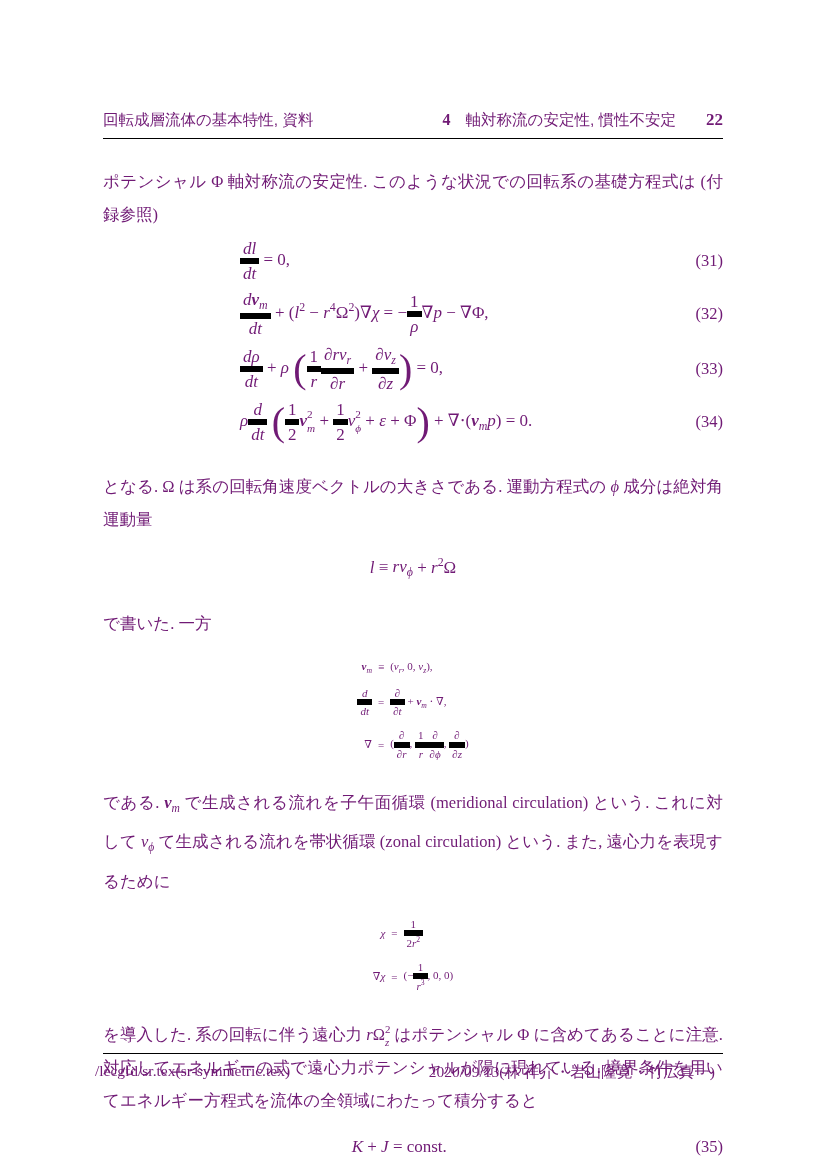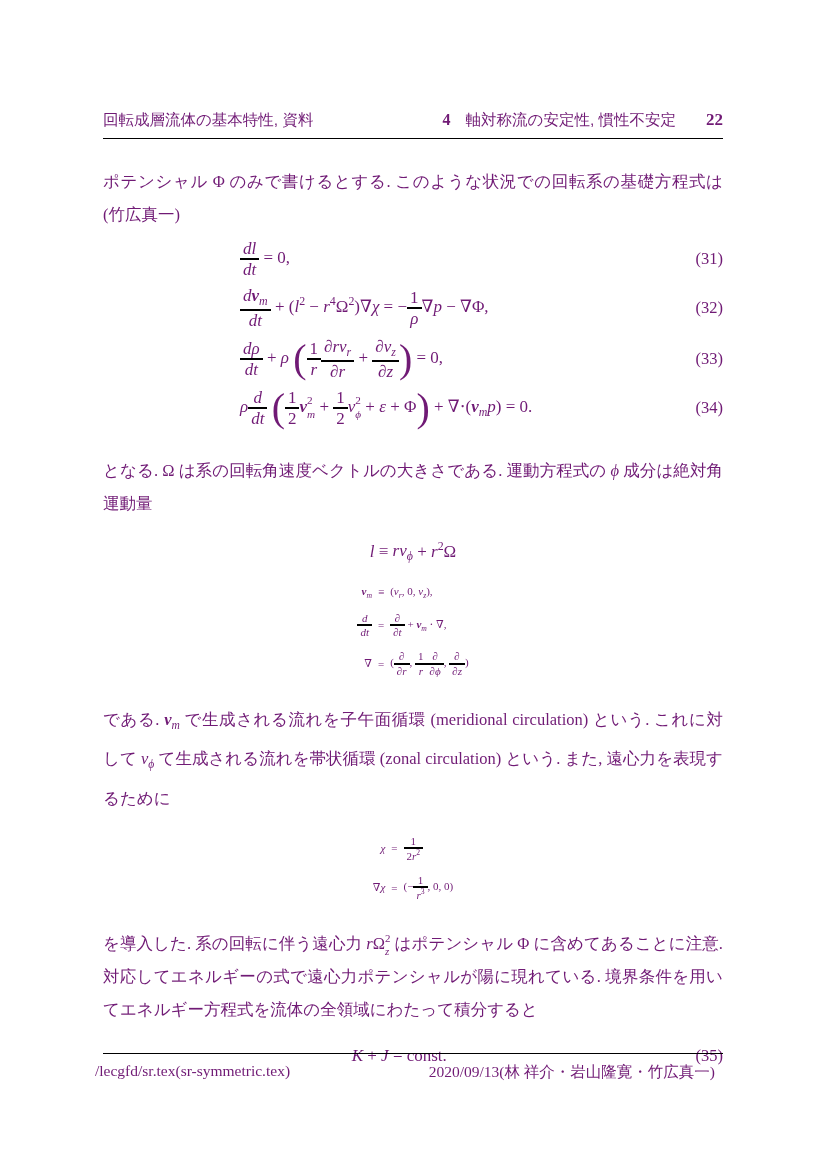--- a/index.html
+++ b/index.html
@@ -19,21 +19,21 @@
 
   
   .body-par{font-size:16.5px;line-height:33px;text-align:justify;margin:26px 0 0 0;}
   .body-par i{font-family:inherit;}
 
   
   i{font-style:italic;}
   sub,sup{font-size:70%;}
   .frac{display:inline-block;vertical-align:middle;text-align:center;line-height:1.12;}
   .fn{display:block;padding:0 3px;}
-  .fd{display:block;border-top:2px solid #000000;padding:0 3px;}
+  .fd{display:block;border-top:6px solid #000000;padding:0 3px;}
   .bp{font-size:235%;line-height:0;vertical-align:middle;font-weight:300;}
   .ss{display:inline-block;vertical-align:middle;font-size:66%;line-height:1.2;text-align:left;}
   .ss > span{display:block;}
 
   
   .eqgroup{margin-top:8px;}
   .eqrow{display:flex;align-items:center;font-size:17px;margin:7px 0;}
   .eq-body{flex:1;padding-left:137px;}
   .eqrow.centered .eq-body{padding-left:0;text-align:center;}
   .eq-num{white-space:nowrap;font-size:16.5px;}
@@ -57,21 +57,21 @@
   <div class="content">
 
     <div class="pagehead">
       <span class="doc-title">回転成層流体の基本特性, 資料</span>
       <span class="sec-num">4</span>
       <span class="sec-title">軸対称流の安定性, 慣性不安定</span>
       <span class="page-num">22</span>
     </div>
     <hr class="headrule">
 
-    <p class="body-par">ポテンシャル Φ のみで書けるとする. このような状況での回転系の基礎方程式は (竹広真一)</p>
+    <p class="body-par">ポテンシャル Φ 軸対称流の安定性. このような状況での回転系の基礎方程式は (付録参照)</p>
 
     <div class="eqgroup">
       <div class="eqrow">
         <div class="eq-body"><span class="frac"><span class="fn"><i>dl</i></span><span class="fd"><i>dt</i></span></span> = 0,</div>
         <div class="eq-num">(31)</div>
       </div>
       <div class="eqrow">
         <div class="eq-body"><span class="frac"><span class="fn"><i>d</i><b><i>v</i></b><sub><i>m</i></sub></span><span class="fd"><i>dt</i></span></span> + (<i>l</i><sup>2</sup> − <i>r</i><sup>4</sup>Ω<sup>2</sup>)∇<i>χ</i> = −<span class="frac"><span class="fn">1</span><span class="fd"><i>ρ</i></span></span>∇<i>p</i> − ∇Φ,</div>
         <div class="eq-num">(32)</div>
       </div>
@@ -82,20 +82,21 @@
       <div class="eqrow">
         <div class="eq-body"><i>ρ</i><span class="frac"><span class="fn"><i>d</i></span><span class="fd"><i>dt</i></span></span> <span class="bp">(</span><span class="frac"><span class="fn">1</span><span class="fd">2</span></span><b><i>v</i></b><span class="ss"><span>2</span><span><i>m</i></span></span> + <span class="frac"><span class="fn">1</span><span class="fd">2</span></span><i>v</i><span class="ss"><span>2</span><span><i>ϕ</i></span></span> + <i>ε</i> + Φ<span class="bp">)</span> + ∇⋅(<b><i>v</i></b><sub><i>m</i></sub><i>p</i>) = 0.</div>
         <div class="eq-num">(34)</div>
       </div>
     </div>
 
     <p class="body-par">となる. Ω は系の回転角速度ベクトルの大きさである. 運動方程式の <i>ϕ</i> 成分は絶対角運動量</p>
 
     <div class="eq-center"><i>l</i> ≡ <i>rv<sub>ϕ</sub></i> + <i>r</i><sup>2</sup>Ω</div>
 
+    <p class="body-par">で書いた. 一方</p>
 
     <div class="align-grid">
       <div class="agl"><b><i>v</i></b><sub><i>m</i></sub></div>
       <div class="ago">≡</div>
       <div class="agr">(<i>v<sub>r</sub></i>, 0, <i>v<sub>z</sub></i>),</div>
       <div class="agl"><span class="frac"><span class="fn"><i>d</i></span><span class="fd"><i>dt</i></span></span></div>
       <div class="ago">=</div>
       <div class="agr"><span class="frac"><span class="fn"><i>∂</i></span><span class="fd"><i>∂t</i></span></span> + <b><i>v</i></b><sub><i>m</i></sub> ⋅ ∇,</div>
       <div class="agl">∇</div>
       <div class="ago">=</div>

